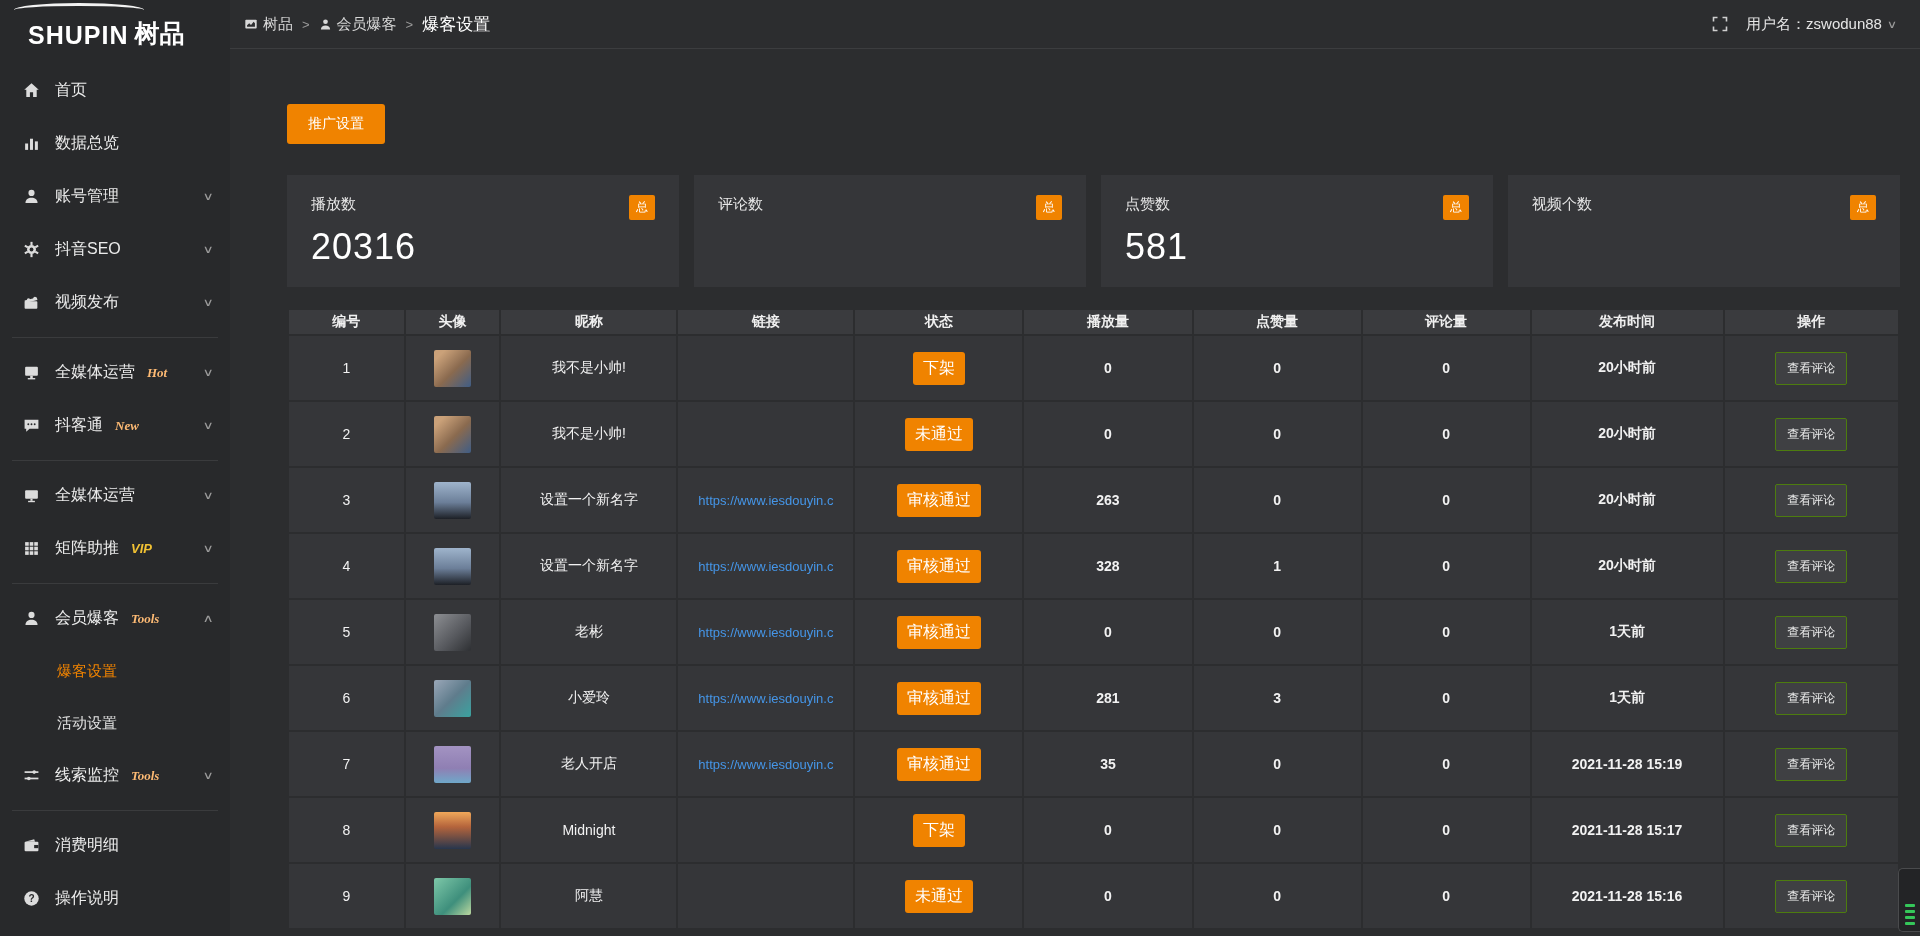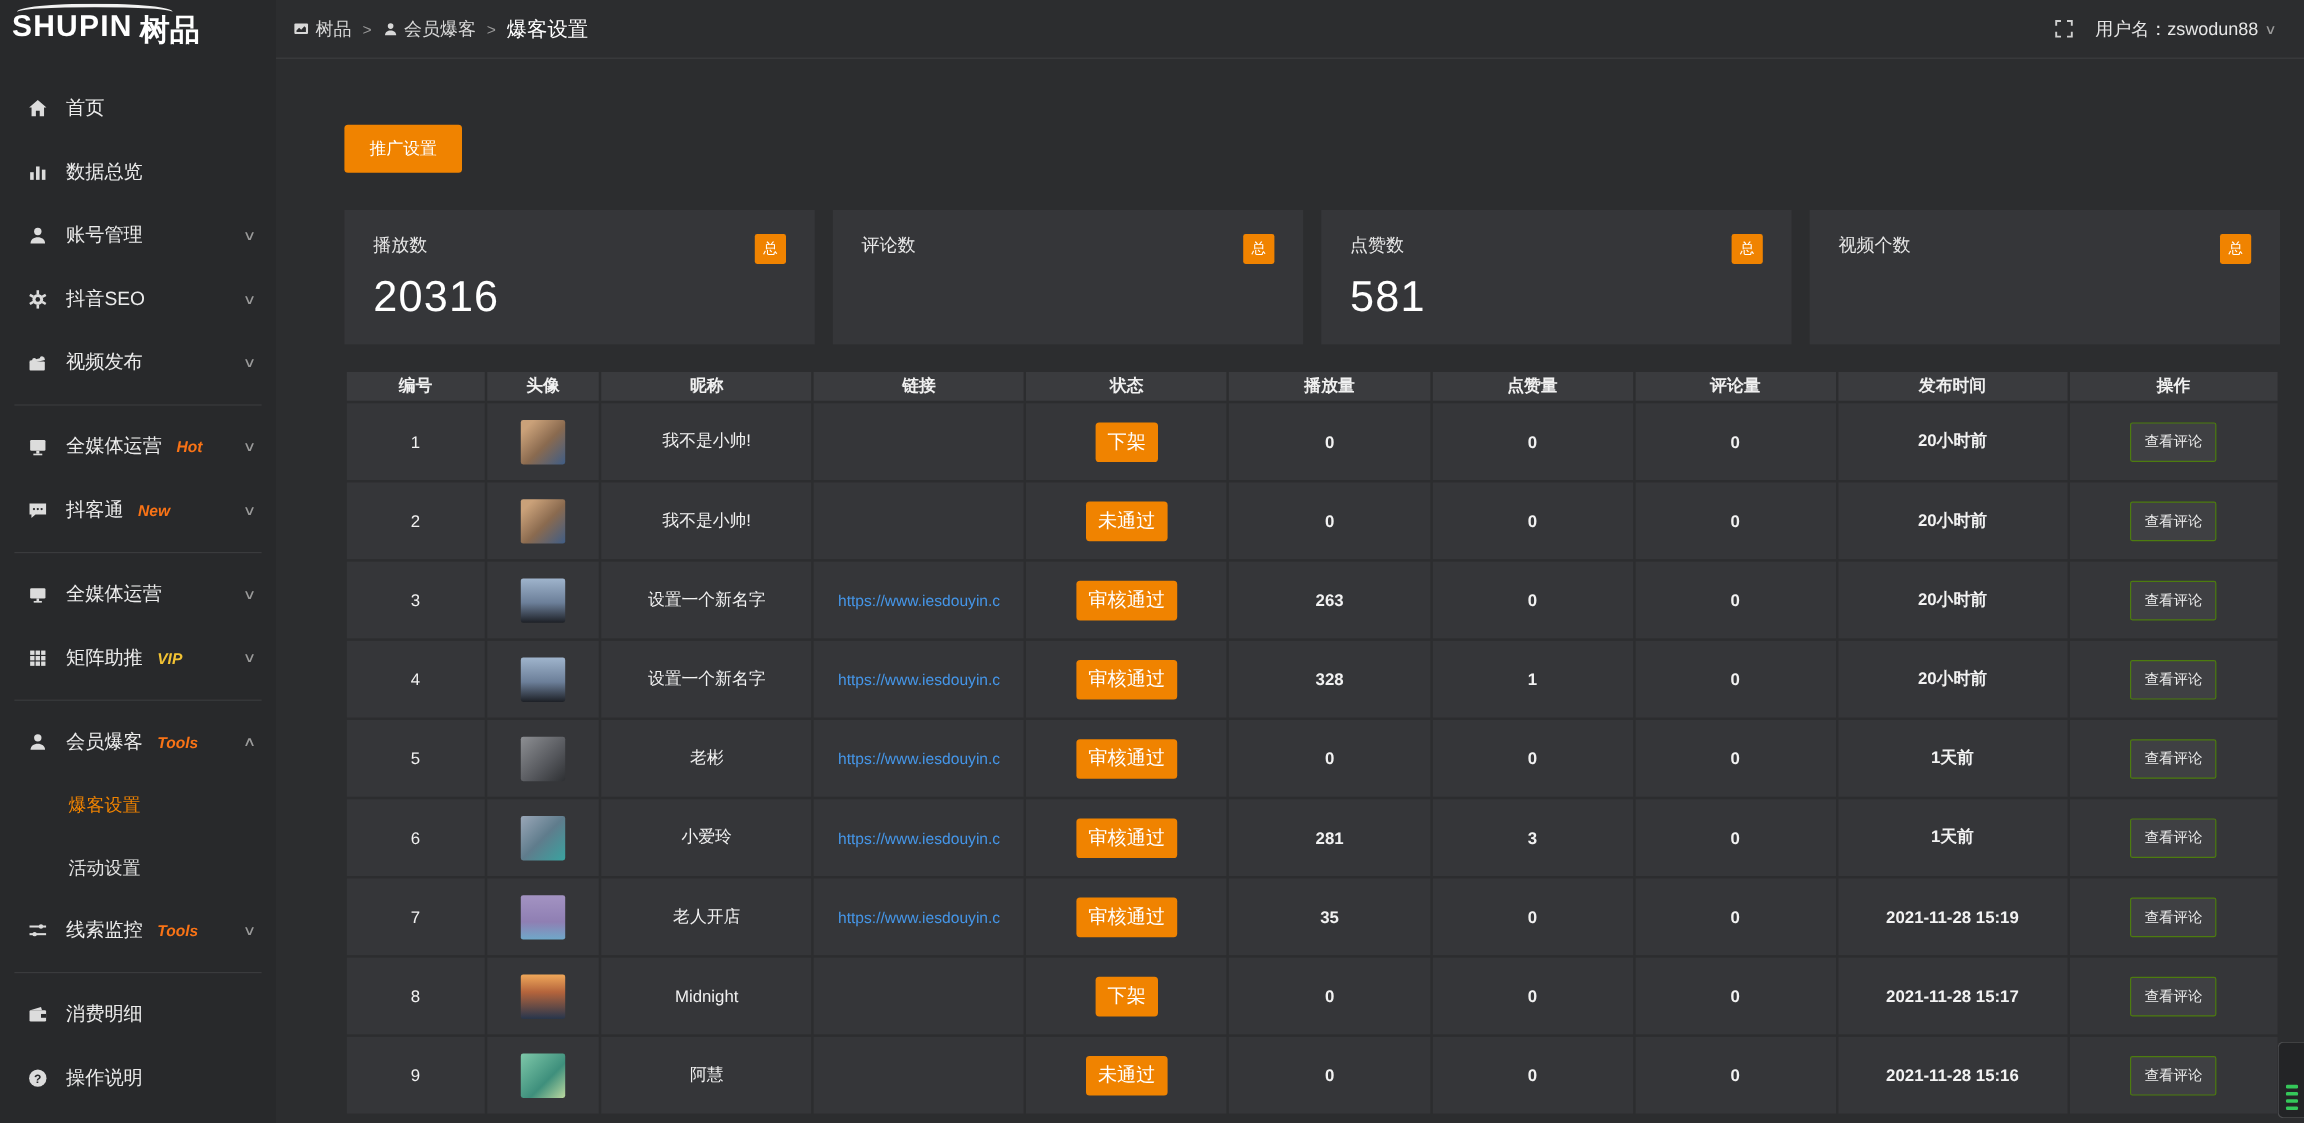--- a/index.html
+++ b/index.html
@@ -2,31 +2,31 @@
 <html><head>
 <meta charset="utf-8">
 <style>
   * { margin:0; padding:0; box-sizing:border-box; }
   html,body { width:1920px; height:936px; overflow:hidden; background:#2c2d2f;
     font-family:"Liberation Sans","DejaVu Sans",sans-serif; color:#e8e8e8; }
   .app { display:flex; width:1920px; height:936px; }
 
   
   .sidebar { width:230px; min-width:230px; background:#28292b; height:100%; overflow:hidden; }
-  .logo { height:50px; display:flex; align-items:flex-start; padding-left:10px; position:relative; }
+  .logo { height:50px; display:flex; align-items:flex-end; padding-left:28px; position:relative; }
   .logo-arc { position:absolute; top:3px; left:14px; width:130px; height:14px;
     border-top:3px solid #f2f2f2; border-radius:50%; }
   .logo-en { font-size:25px; font-weight:800; letter-spacing:1px; color:#fff; margin-top:8px; }
   .logo-cn { font-size:25px; font-weight:800; color:#fff; margin-left:6px; margin-top:8px; }
   .menu { padding-top:14px;text-align:center; }
   .menu-item { height:53px; display:flex; align-items:center; padding:0 18px 0 22px; cursor:pointer; }
   .menu-item .micon { width:18px; height:18px; margin-right:15px; display:flex; align-items:center; justify-content:center; }
   .menu-item .mlabel { font-size:16px; color:#ececec; }
   .menu-item .mtag { font-style:italic; font-weight:bold; font-size:13px; margin-left:12px; }
-  .tag-red { color:#f97316; }
+  .tag-red { color:#fdba74;font-family:Liberation Serif, serif; }
   .tag-yellow { color:#f2c233; }
   .chev { margin-left:auto; color:#9a9a9a; font-size:11px; transform:scaleX(1.4); }
   .divider { height:1px; background:#3a3b3d; margin:8px 12px; }
   .submenu-item { height:52px; display:flex; align-items:center; padding-left:57px; font-size:15px; color:#e2e2e2; cursor:pointer; }
   .submenu-item.active { color:#f08300; }
 
   
   .main { flex:1; display:flex; flex-direction:column; height:100%; }
   .topbar { height:49px; min-height:49px; display:flex; align-items:center;
     padding:0 24px 0 14px; border-bottom:1px solid #3c3d3f; background:#2c2d2f; }

